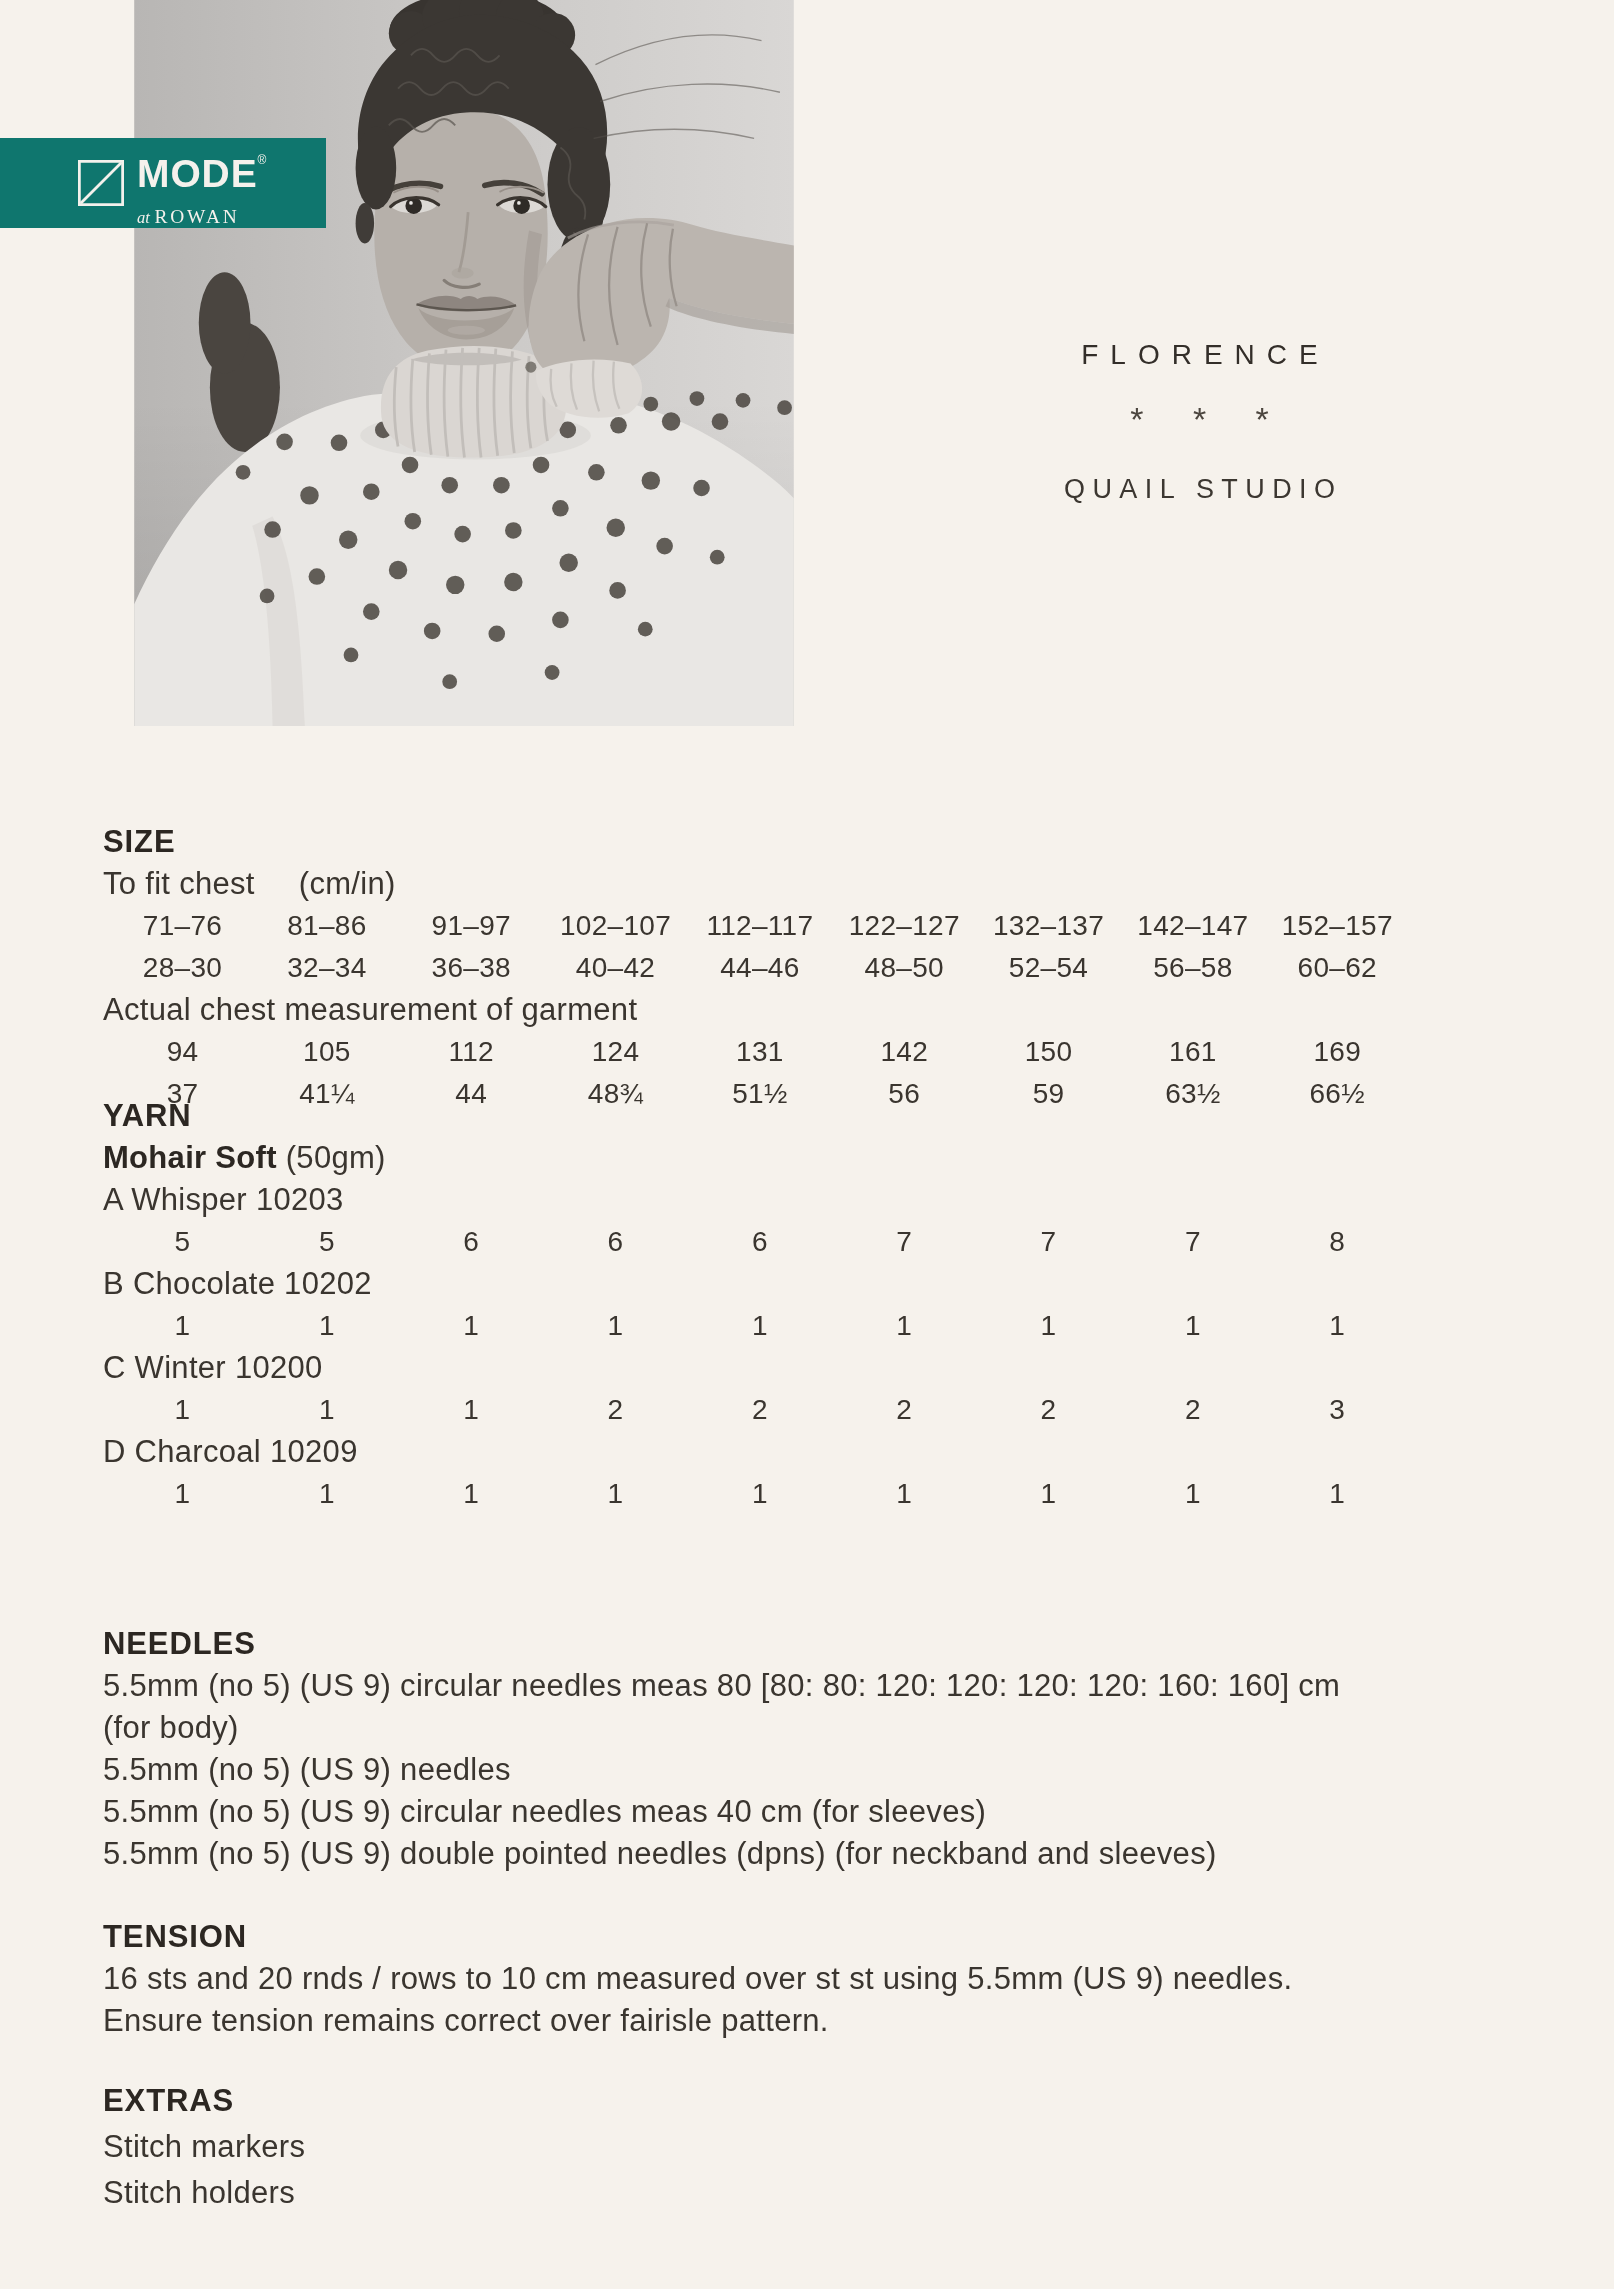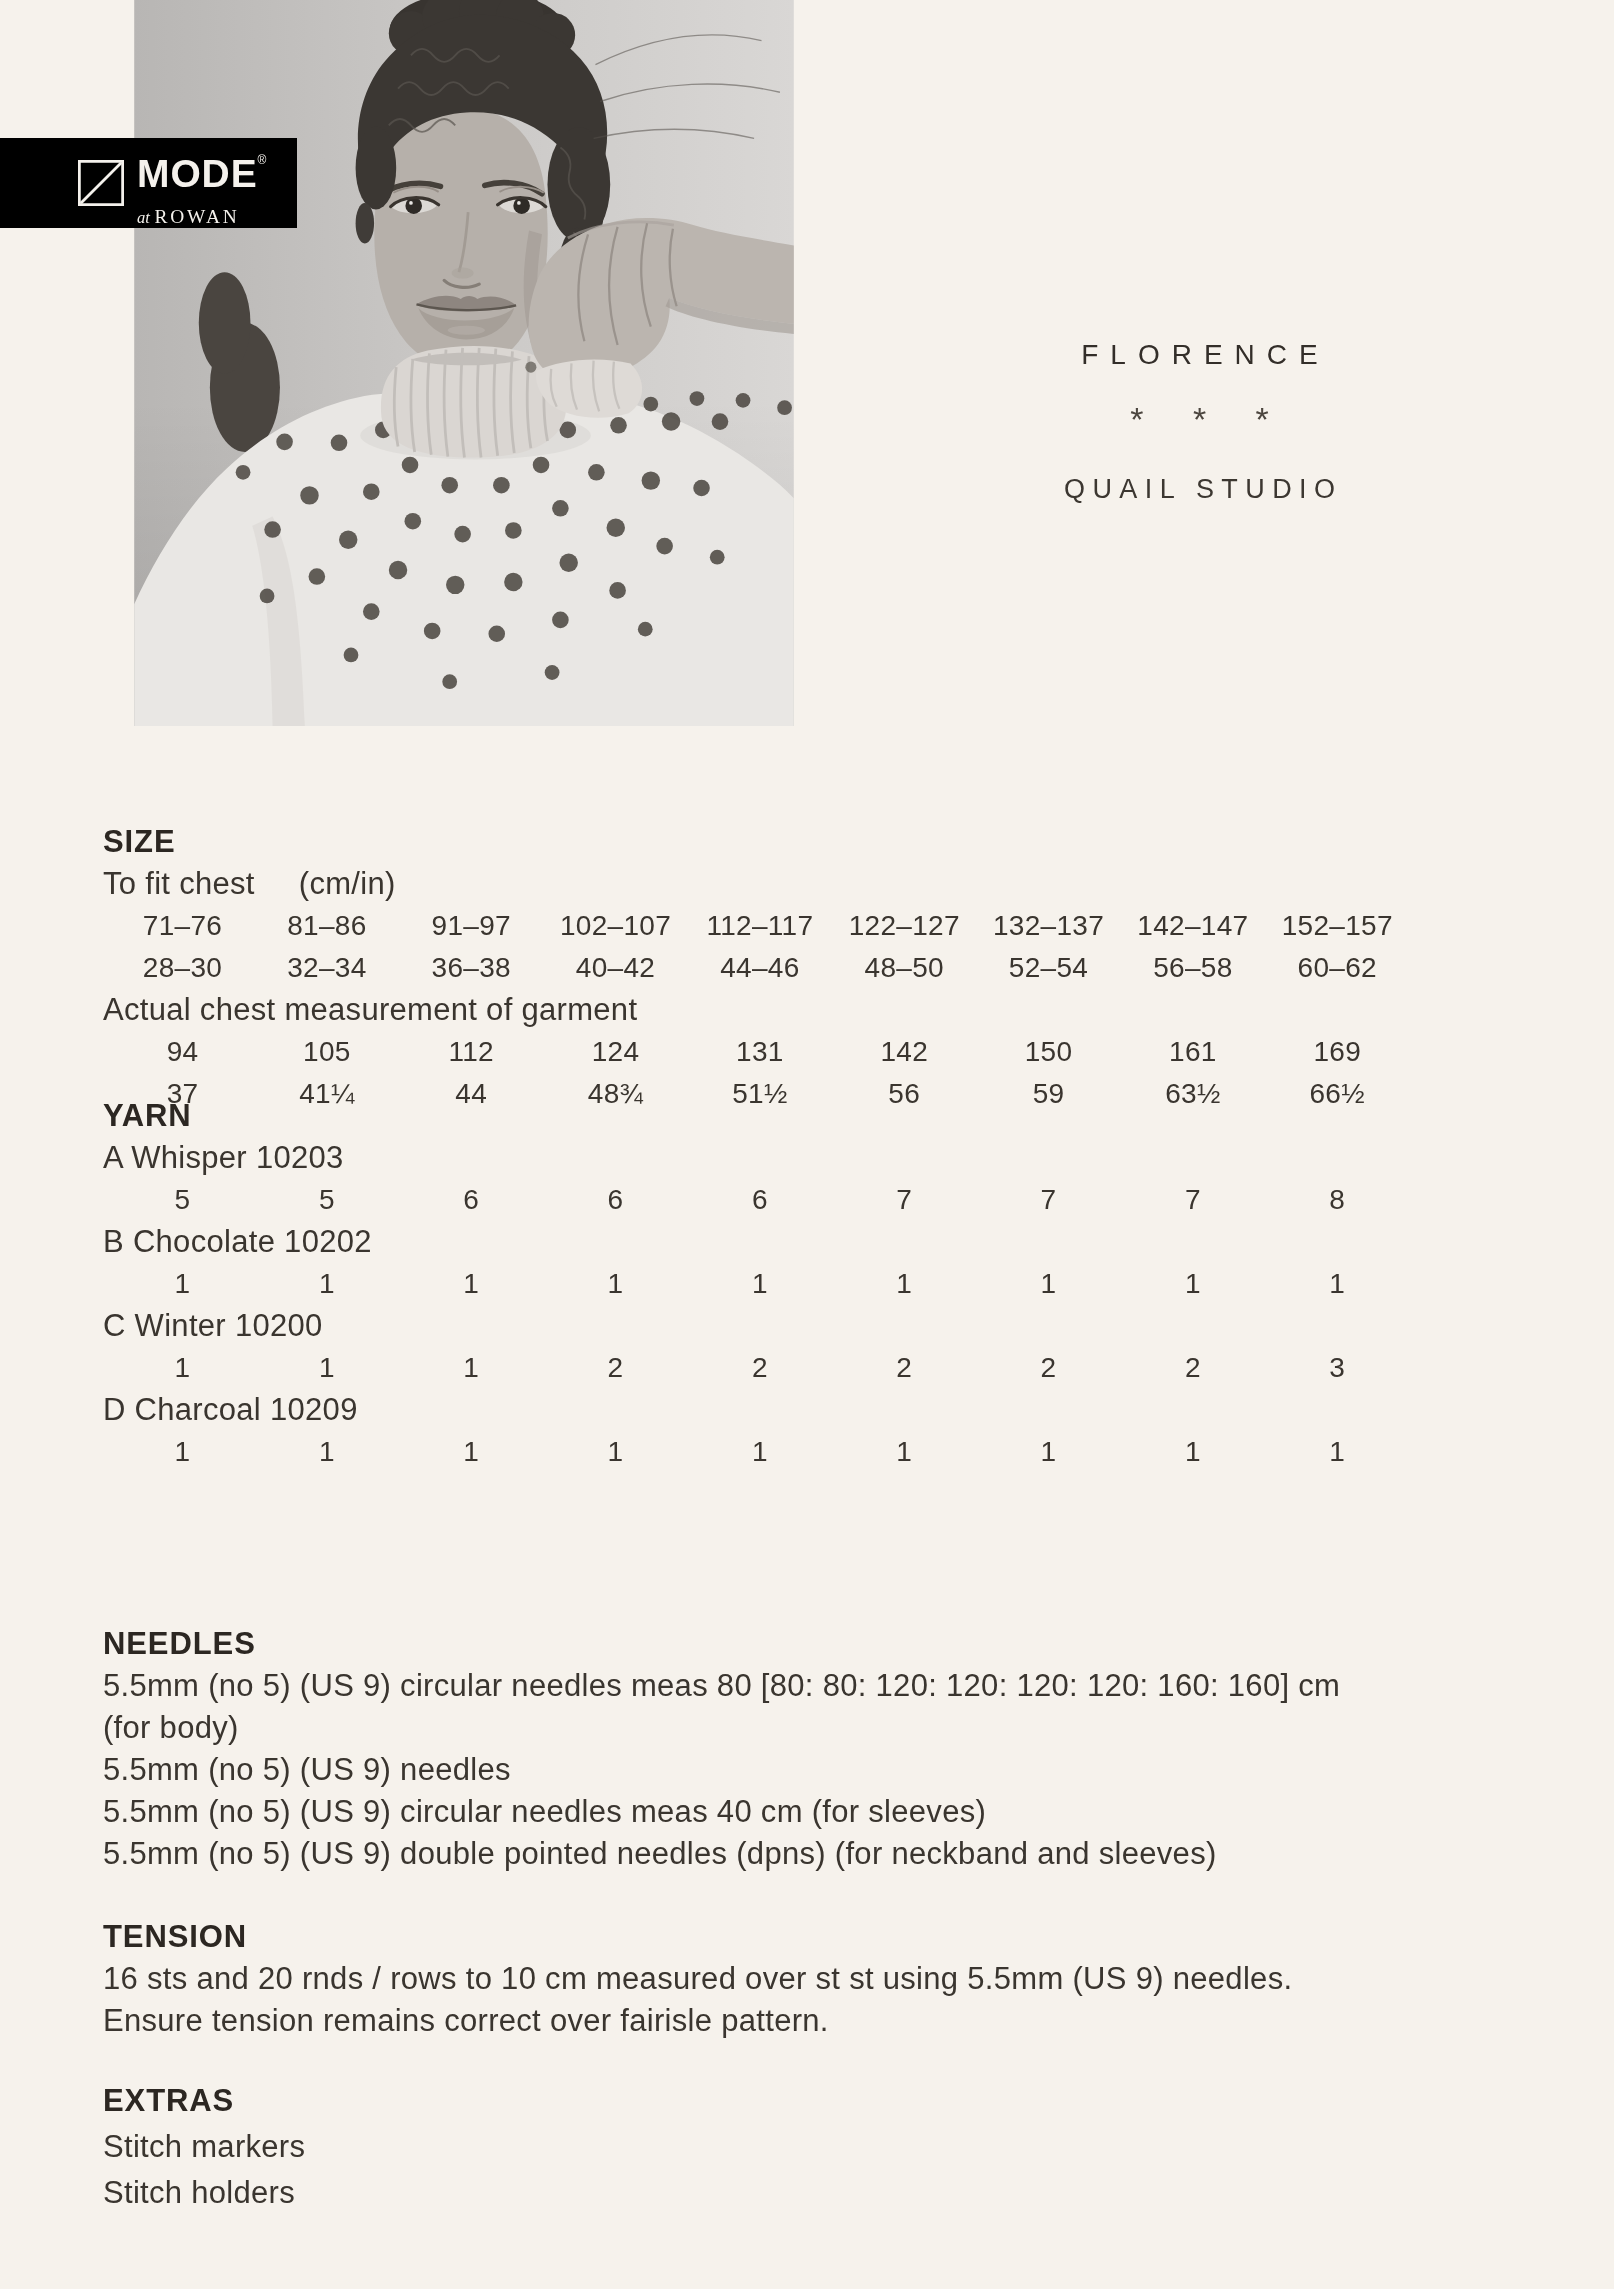--- a/index.html
+++ b/index.html
@@ -5,21 +5,21 @@
   html,body{margin:0;padding:0;background:#e8e4de;}
   .page{
     position:relative;width:1614px;height:2290px;margin:0 auto;
     background:#f6f2ec;overflow:hidden;
     font-family:"Liberation Sans",sans-serif;color:#3a352f;
   }
   
   .photo{position:absolute;left:134px;top:0;width:660px;height:726px;z-index:1;}
   .photo svg{display:block;width:660px;height:726px;}
   
-  .logo-band{position:absolute;left:0;top:138px;width:297px;height:90px;background:#000000;z-index:3;}
+  .logo-band{position:absolute;left:0;top:138px;width:326px;height:90px;background:#0f766e;z-index:3;}
   .logo-square{position:absolute;left:78px;top:22px;width:46px;height:46px;}
   .logo-text{position:absolute;left:137px;top:15.7px;color:#f4f1ec;}
   .logo-mode{font-size:39px;font-weight:bold;letter-spacing:0.9px;line-height:1;white-space:nowrap;}
   .logo-tm{font-size:12px;vertical-align:top;font-weight:normal;}
   .logo-rowan-line{margin-top:13px;font-family:"Liberation Serif",serif;font-size:19.4px;letter-spacing:2.8px;white-space:nowrap;}
   .logo-at{font-style:italic;font-size:16.6px;letter-spacing:0;margin-right:4.6px;}
   
   .title-block{position:absolute;left:812px;top:340px;width:775px;text-align:center;z-index:2;}
   .pattern-title{font-size:28px;letter-spacing:12px;padding-left:12px;color:#332e29;line-height:1.1;}
   .stars{margin-top:31px;font-size:34px;letter-spacing:20px;padding-left:20px;color:#4c463f;line-height:1;}
@@ -272,20 +272,21 @@
         <span>51½</span>
         <span>56</span>
         <span>59</span>
         <span>63½</span>
         <span>66½</span>
     </div>
   </div>
 
   <div class="section" id="yarn-section">
     <div class="heading">YARN</div>
+    <div class="line"><span class="b">Mohair Soft</span>&nbsp;<span>(50gm)</span></div>
     <div class="line">A Whisper 10203</div>
     <div class="num-row">
       <span>5</span>
         <span>5</span>
         <span>6</span>
         <span>6</span>
         <span>6</span>
         <span>7</span>
         <span>7</span>
         <span>7</span>

